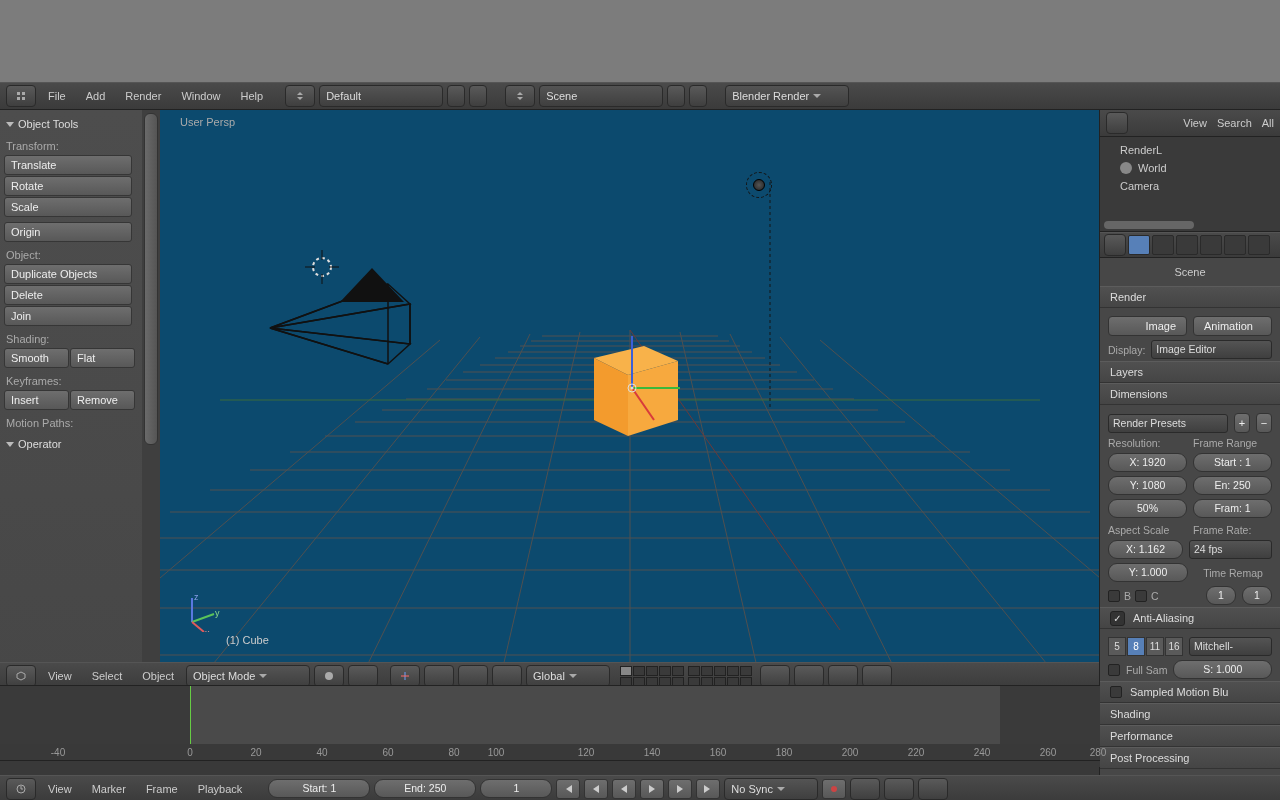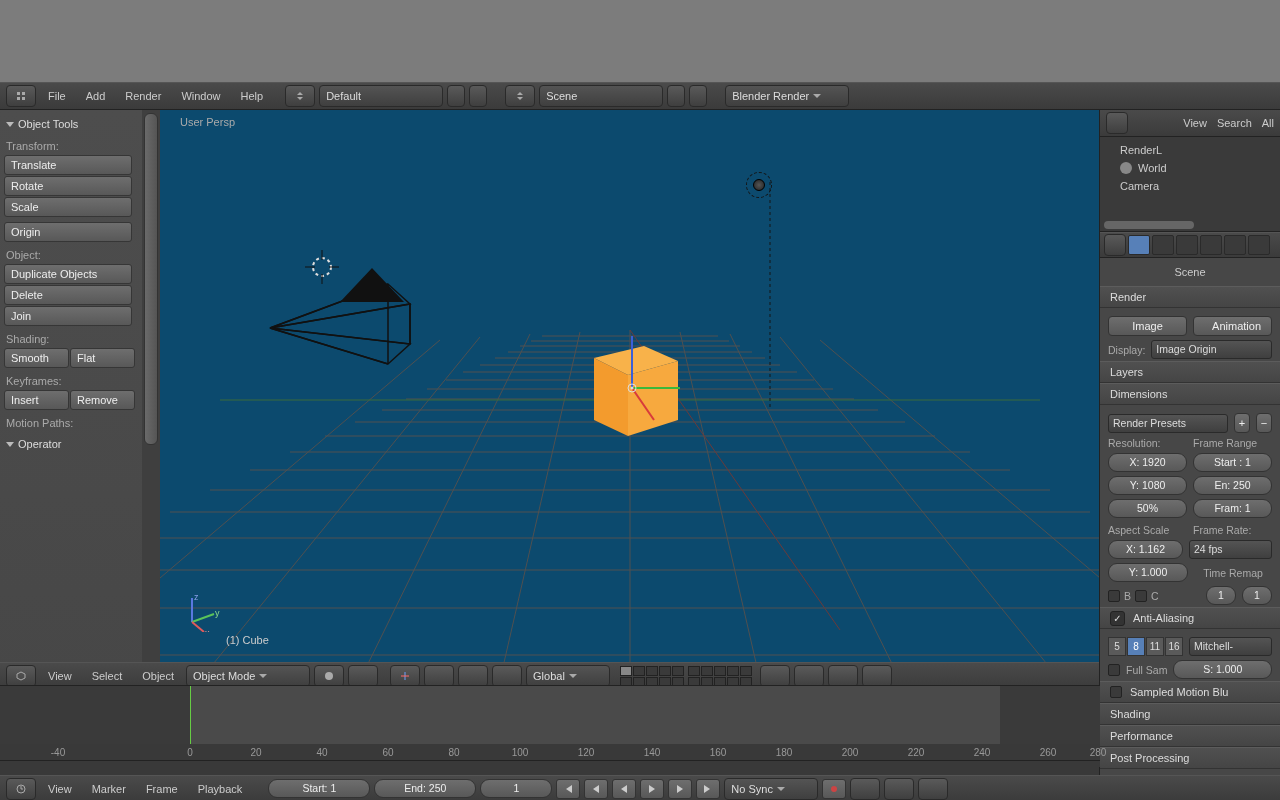--- a/index.html
+++ b/index.html
@@ -327,27 +327,27 @@
       <div class="ctab"></div>
     </div>
     <div class="scenelbl">Scene</div>
 
     <div class="psechd">
         <div class="chev"></div>
         <span>Render</span>
       </div>
     <div class="psec">
       <div class="prow">
-          <span class="pbtn" style="flex:1;text-align:center">Image</span>
-          <span class="pbtn" style="flex:1;text-align:right">Animation</span>
+          <span class="pbtn" style="flex:1;text-align:right">Image</span>
+          <span class="pbtn" style="flex:1;text-align:left">Animation</span>
         </div>
       <div class="prow">
           <span class="plabel">Display:</span>
           <div class="dd2" style="flex:1">
-            <span>Image Origin</span>
+            <span>Image Editor</span>
             <div class="tri"></div>
           </div>
         </div>
     </div>
 
     <div class="psechd">
         <div class="chev chevr"></div>
         <span>Layers</span>
       </div>
     <div class="psechd">
@@ -463,21 +463,21 @@
     <div class="tlleft"></div>
     <div class="tlright"></div>
     <div class="tlcursor"></div>
     <div class="tlticks">
       <span style="left:58px">-40</span>
       <span style="left:190px">0</span>
       <span style="left:256px">20</span>
       <span style="left:322px">40</span>
       <span style="left:388px">60</span>
       <span style="left:454px">80</span>
-      <span style="left:520px">100</span>
+      <span style="left:496px">100</span>
       <span style="left:586px">120</span>
       <span style="left:652px">140</span>
       <span style="left:718px">160</span>
       <span style="left:784px">180</span>
       <span style="left:850px">200</span>
       <span style="left:916px">220</span>
       <span style="left:982px">240</span>
       <span style="left:1048px">260</span>
       <span style="left:1098px">280</span>
     </div>

